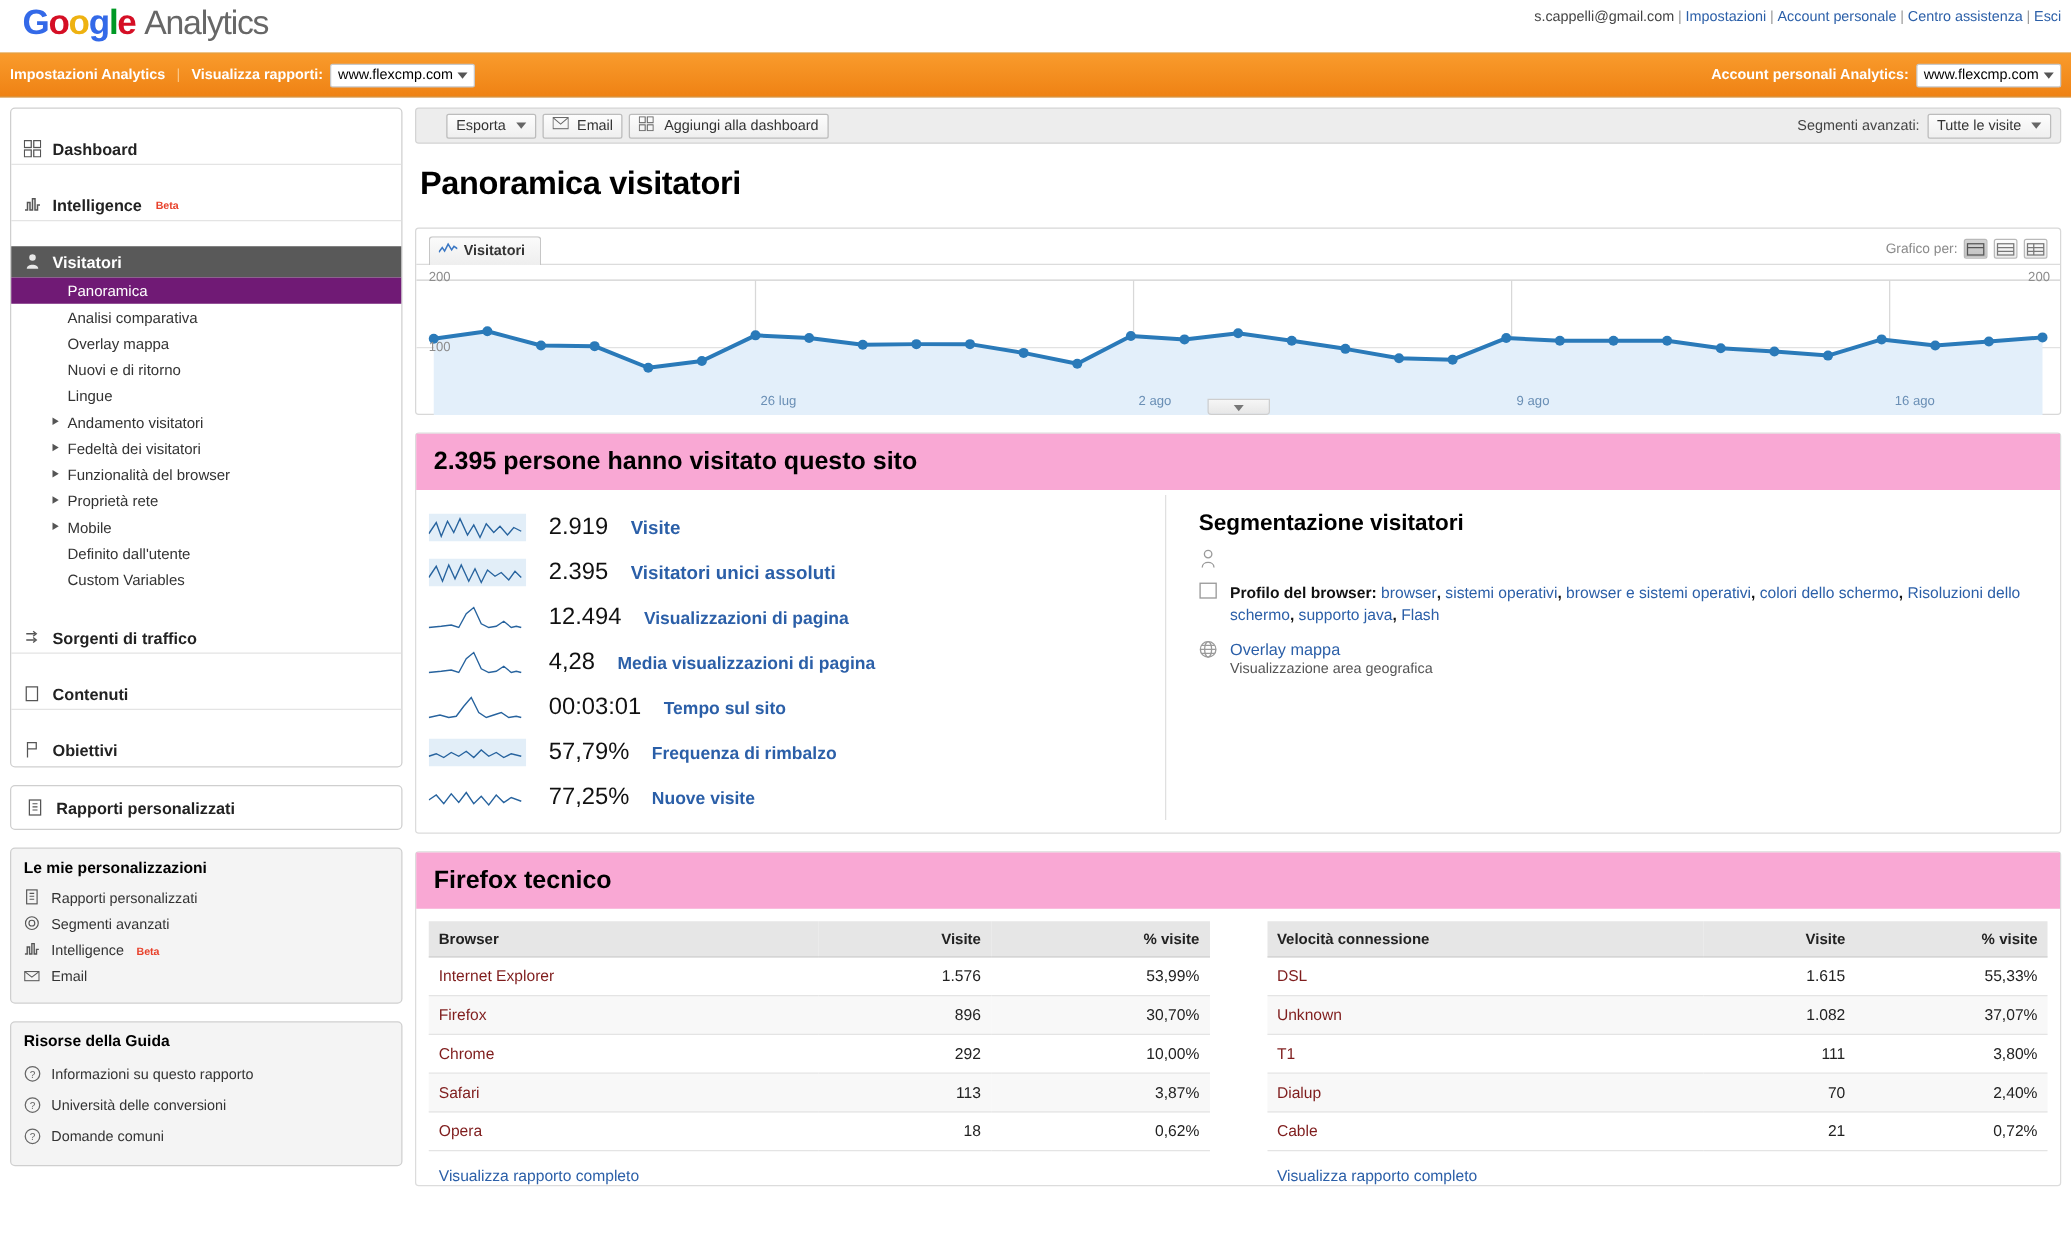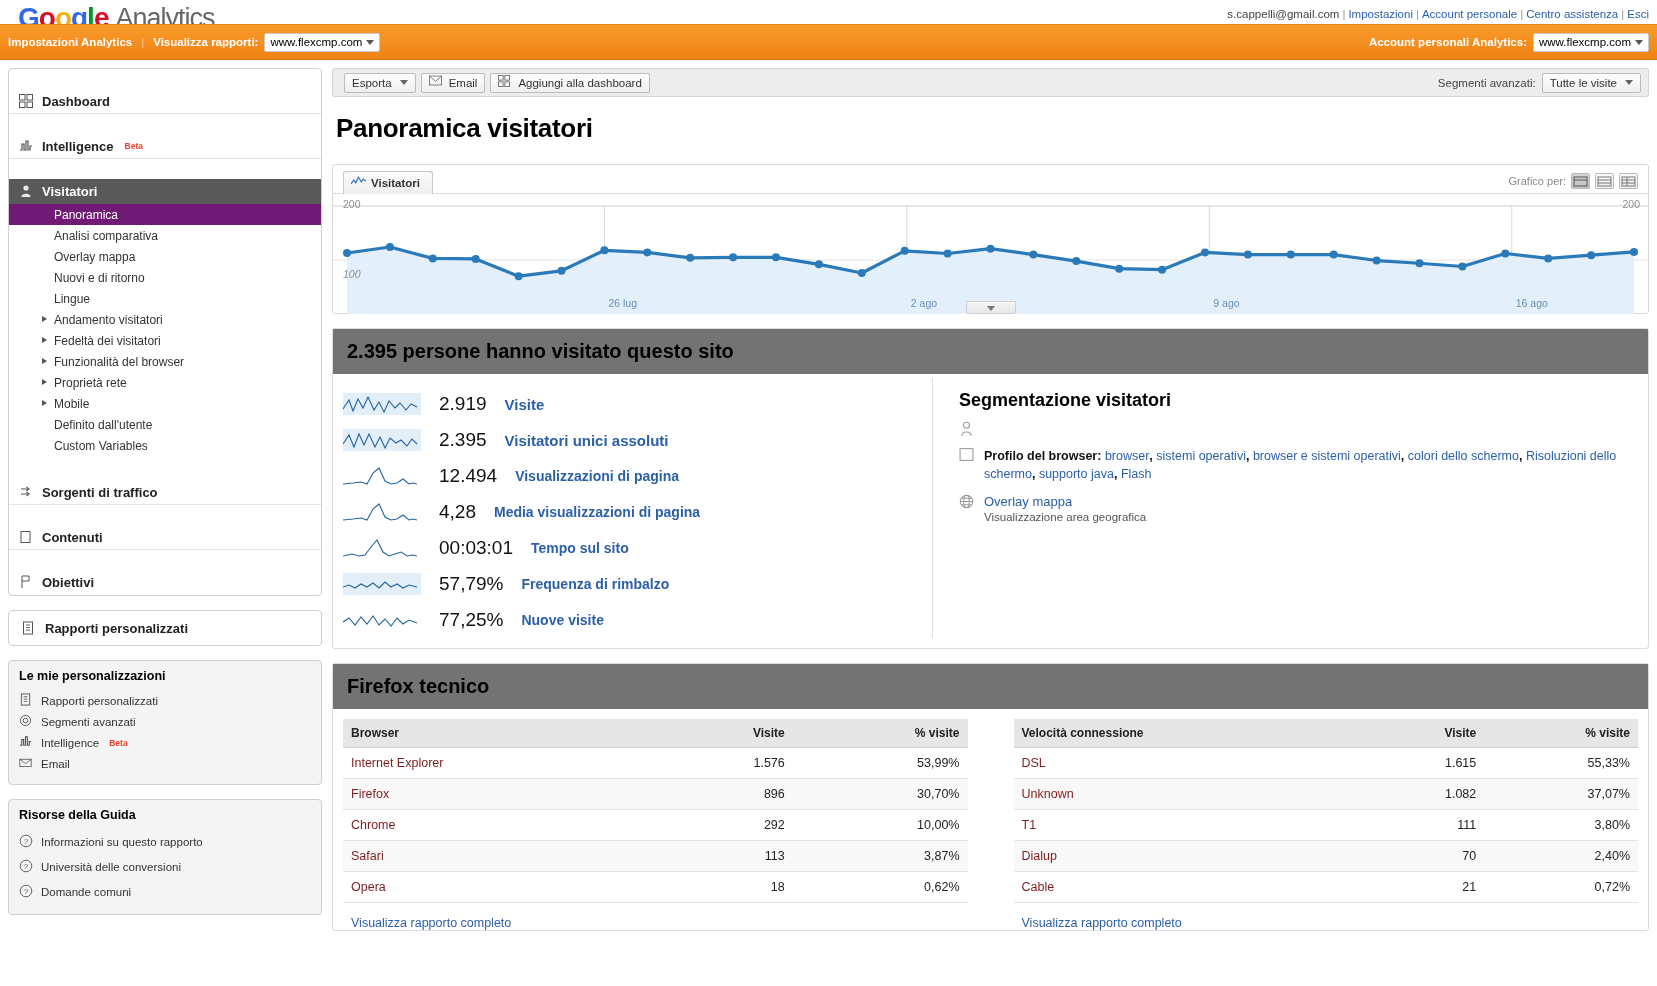--- a/index.html
+++ b/index.html
@@ -5,21 +5,21 @@
   * { box-sizing: border-box; }
   html, body { margin:0; padding:0; }
   body {
     width:1657px; height:986px;
     font-family:"Liberation Sans", sans-serif;
     font-size:12px; color:#000; background:#fff;
     overflow:hidden;
   }
 
   
-  .topbar { position:relative; height:24px; }
+  .topbar { position:relative; height:42px; }
   .logo { position:absolute; left:18px; top:2px; font-size:28px; letter-spacing:-1px; }
   .logo .g1{color:#3369e8;font-weight:bold;} .logo .o1{color:#d50f25;font-weight:bold;}
   .logo .o2{color:#eeb211;font-weight:bold;} .logo .g2{color:#3369e8;font-weight:bold;}
   .logo .l1{color:#009925;font-weight:bold;} .logo .e1{color:#d50f25;font-weight:bold;}
   .logo .word { color:#676767; font-weight:normal; margin-left:7px; font-size:27px;}
   .acct-links { position:absolute; right:8px; top:8px; font-size:11.5px; color:#444; }
   .acct-links a { color:#2b5fa8; text-decoration:none; }
   .acct-links .sep { color:#999; margin:0 3px; }
 
   
@@ -72,21 +72,21 @@
 
   .panel-title { font-size:12.5px; font-weight:bold; color:#000; margin-bottom:7px; }
   .mini-row { display:flex; align-items:center; gap:7px; font-size:11.5px; color:#333; padding:3px 0; cursor:pointer;}
   .help-row { display:flex; align-items:center; gap:7px; font-size:11.5px; color:#333; padding:5px 0; cursor:pointer;}
   .one-line { display:flex; align-items:center; gap:9px; height:34px; padding:0 12px;
     font-size:13px; font-weight:bold; color:#222; cursor:pointer; }
 
   
   .ctoolbar {
     background:#ededed; border:1px solid #d4d4d4; border-radius:3px;
-    height:29px; display:flex; align-items:center; padding:0 11px; position:relative;
+    height:29px; display:flex; align-items:center; padding:0 24px; position:relative;
   }
   .btn {
     background:linear-gradient(#fdfdfd,#efefef); border:1px solid #bcbcbc; border-radius:2px;
     height:20px; display:inline-flex; align-items:center; gap:5px; padding:0 7px;
     font-size:11.5px; color:#333; margin-right:5px; cursor:pointer; white-space:nowrap;
   }
   .btn .car { border-left:4px solid transparent; border-right:4px solid transparent;
               border-top:5px solid #666; margin-left:3px; }
   .ctoolbar .right { position:absolute; right:7px; display:flex; align-items:center; gap:6px;
                      font-size:11.5px; color:#444; }
@@ -121,21 +121,21 @@
   .collapse {
     position:absolute; left:50%; margin-left:-25px; bottom:-1px; width:50px; height:13px;
     background:linear-gradient(#f6f6f6,#e7e7e7); border:1px solid #cecece; border-radius:0 0 3px 3px;
     cursor:pointer; z-index:4;
   }
   .collapse::after { content:""; position:absolute; left:50%; top:4px; margin-left:-4px;
     border-left:4px solid transparent; border-right:4px solid transparent; border-top:5px solid #777; }
 
   
   .sec { margin-top:14px; border:1px solid #dcdcdc; border-radius:3px; background:#fff; }
-  .sec-bar { background:#737373; padding:11px 14px; font-size:20px; font-weight:bold; color:#000; }
+  .sec-bar { background:#f9a8d4; padding:11px 14px; font-size:20px; font-weight:bold; color:#000; }
   .sec-body { display:flex; padding:4px 0 10px 0; }
   .col-left { width:600px; flex:none; padding:8px 4px 0 10px; border-right:1px solid #e0e0e0; }
   .col-right { flex:1; padding:12px 0 0 26px; }
 
   .mrow { display:flex; align-items:center; gap:18px; height:36px; }
   .spark { width:78px; height:26px; flex:none; }
   .mval { font-size:19px; color:#111; }
   .mlbl { font-size:15px; color:#2b5fa8; font-weight:bold; cursor:pointer; }
   .mlbl.sm { font-size:14px; }
 
@@ -403,21 +403,21 @@
           <span class="gp-btn">
             <svg width="17" height="14" viewBox="0 0 17 14">
                   <rect x="2" y="3" width="13" height="9" fill="none" stroke="#777"></rect>
                   <path d="M2 6 H15 M2 9 H15 M7 3 V12" stroke="#777"></path>
                 </svg>
           </span>
         </span>
       </div>
       <div class="chart-body">
         <div class="yl" id="ylab-top" style="left:10px; top:4px;">200</div>
-        <div class="yl" id="ylab-mid" style="left: 10px; top: 74px; font-style: italic;">100</div>
+        <div class="yl" id="ylab-mid" style="left: 10px; top: 60px;">100</div>
         <div class="yl" style="right:8px; top:4px;">200</div>
         <svg id="chart-svg" width="100%" height="120" preserveAspectRatio="none" viewBox="0 0 1315 120">
               <line x1="0" y1="12" x2="1315" y2="12" stroke="#cfcfcf"></line>
               <line x1="0" y1="66" x2="1315" y2="66" stroke="#e2e2e2"></line>
               <line x1="271.40000000000003" y1="12" x2="271.40000000000003" y2="120" stroke="#d8d8d8"></line>
               <line x1="573.845" y1="12" x2="573.845" y2="120" stroke="#d8d8d8"></line>
               <line x1="876.2900000000001" y1="12" x2="876.2900000000001" y2="120" stroke="#d8d8d8"></line>
               <line x1="1178.7350000000001" y1="12" x2="1178.7350000000001" y2="120" stroke="#d8d8d8"></line>
               <path d="M14 120 L14 58.980000000000004 L56.9 53.04 L99.8 64.38 L142.70000000000002 64.92 L185.6 82.2 L228.5 76.8 L271.40000000000003 56.28 L314.3 58.440000000000005 L357.2 63.839999999999996 L400.09999999999997 63.3 L443 63.3 L485.9 70.32000000000001 L528.8000000000001 78.96 L571.7 56.82000000000001 L614.6 59.519999999999996 L657.5 54.660000000000004 L700.4 60.599999999999994 L743.3 67.08 L786.1999999999999 74.64000000000001 L829.0999999999999 75.72 L872 58.440000000000005 L914.9 60.599999999999994 L957.8 60.599999999999994 L1000.7 60.599999999999994 L1043.6000000000001 66.53999999999999 L1086.5 69.24000000000001 L1129.4 72.48 L1172.3 59.519999999999996 L1215.2 64.38 L1258.1 61.13999999999999 L1301 57.900000000000006 L1301 120 Z" fill="#e3effa"></path>
               <path d="M14 58.980000000000004 L56.9 53.04 L99.8 64.38 L142.70000000000002 64.92 L185.6 82.2 L228.5 76.8 L271.40000000000003 56.28 L314.3 58.440000000000005 L357.2 63.839999999999996 L400.09999999999997 63.3 L443 63.3 L485.9 70.32000000000001 L528.8000000000001 78.96 L571.7 56.82000000000001 L614.6 59.519999999999996 L657.5 54.660000000000004 L700.4 60.599999999999994 L743.3 67.08 L786.1999999999999 74.64000000000001 L829.0999999999999 75.72 L872 58.440000000000005 L914.9 60.599999999999994 L957.8 60.599999999999994 L1000.7 60.599999999999994 L1043.6000000000001 66.53999999999999 L1086.5 69.24000000000001 L1129.4 72.48 L1172.3 59.519999999999996 L1215.2 64.38 L1258.1 61.13999999999999 L1301 57.900000000000006" fill="none" stroke="#2a7ab9" stroke-width="3.2" stroke-linejoin="round"></path>

